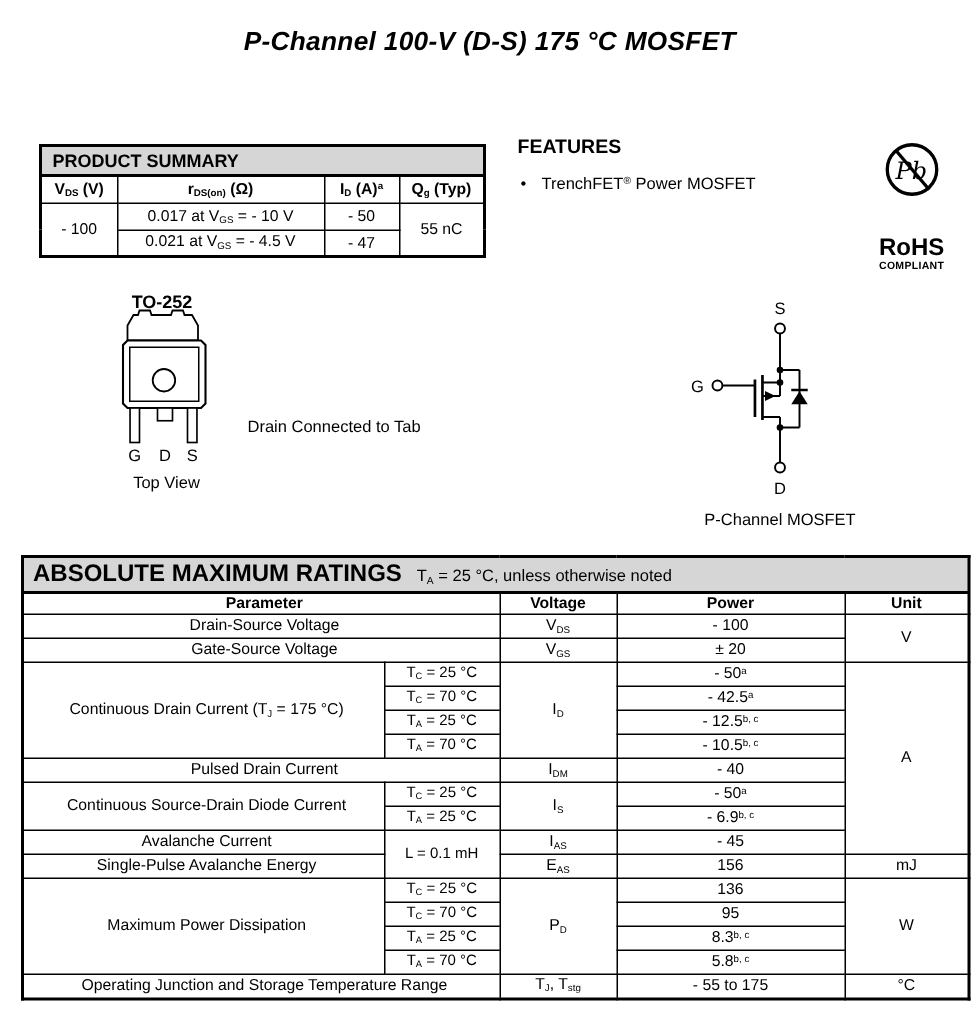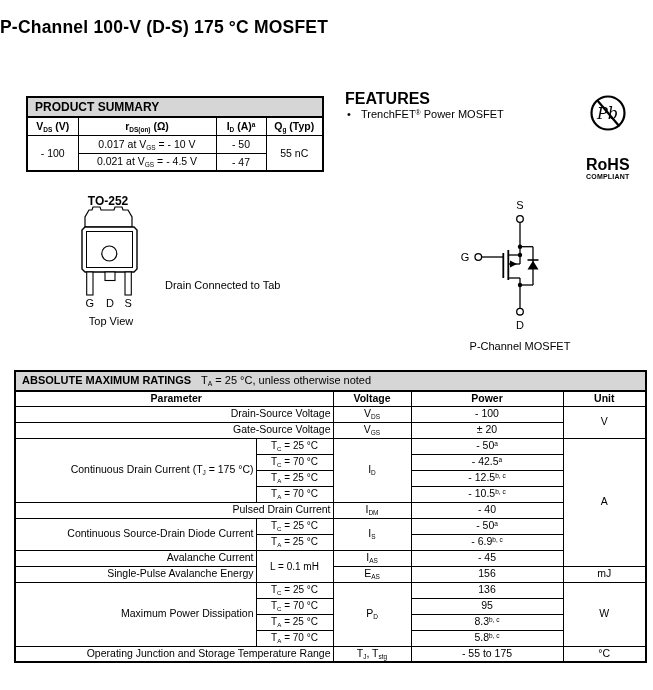--- a/index.html
+++ b/index.html
@@ -6,39 +6,39 @@
   html,body { background:#fff; }
   body {
     width:653px; height:690px; position:relative;
     font-family:"Liberation Sans", sans-serif; color:#000;
     -webkit-font-smoothing:antialiased;
   }
   .page { position:absolute; inset:0; background:#fff; overflow:hidden; }
 
   .doc-title {
     position:absolute; top:17px; left:0; width:100%;
-    text-align:left; font-size:17.5px; font-weight:bold; letter-spacing:0.2px;
+    text-align:center; font-size:17.5px; font-weight:bold; letter-spacing:0.2px;font-style:italic;
   }
 
   table { border-collapse:collapse; table-layout:fixed; }
   sub { font-size:0.62em; vertical-align:-0.3em; letter-spacing:0; }
   sup { font-size:0.62em; vertical-align:0.5em; }
 
   
   .ps { position:absolute; left:26px; top:96px; width:296px; border:2px solid #000; }
   .ps td { border:1px solid #000; font-size:10.5px; text-align:center; vertical-align:middle; height:18px; padding:1px 2px; }
   .ps .tbl-title {
     background:#d6d6d6; font-weight:bold; font-size:12px; text-align:left;
     padding:2px 7px; height:18px; border-bottom:2px solid #000;
   }
   .ps .hdr td { font-weight:bold; }
 
   
   .features { position:absolute; left:345px; top:90px; width:235px; }
-  .features-title { font-weight:bold; font-size:16px; margin-bottom:0; }
+  .features-title { font-weight:bold; font-size:13px; margin-bottom:12px; }
   .feature-item { font-size:11px; display:flex; }
   .feature-item .bullet { width:16px; text-align:left; padding-left:2px; }
 
   
   .rohs { position:absolute; left:586px; top:92px; width:62px; }
   .rohs-name { font-size:16px; font-weight:bold; line-height:17px; margin-top:18px; }
   .rohs-compliant { font-size:7px; font-weight:bold; letter-spacing:0.2px; }
   .rohs .pb-text { font-family:"DejaVu Serif", serif; font-size:16px; font-style:italic; }
 
   
@@ -48,25 +48,25 @@
   .svg-label { font-family:"Liberation Sans", sans-serif; font-size:11px; }
   .svg-label-bold { font-family:"Liberation Sans", sans-serif; font-size:12px; font-weight:bold; }
 
   
   .amr { position:absolute; left:14px; top:370px; width:631px; border:2px solid #000; }
   .amr td { border:1px solid #000; font-size:10.5px; text-align:center; vertical-align:middle; height:16px; padding:0 2px; line-height:1.1; }
   .amr .amr-title {
     background:#d6d6d6; text-align:left; height:20px; padding:2px 6px;
     border-bottom:2px solid #000;
   }
-  .amr .amr-title-main { font-weight:bold; font-size:11px;text-align:center; }
+  .amr .amr-title-main { font-weight:bold; font-size:16px;text-align:center; }
   .amr .amr-title-sub { font-size:11px; margin-left:7px; }
   .amr .hdr td { font-weight:bold; height:15px; }
   .amr .hdr .param { text-align:center; padding-left:6px; }
-  .amr td.param { text-align:right; padding-left:6px; }
+  .amr td.param { text-align:center; padding-left:6px; }
   .amr td.cond { font-size:10px; }
 </style>
 </head>
 <body>
 
 <div class="page">
 
   <div class="doc-title">P-Channel 100-V (D-S) 175 °C MOSFET</div>
 
   <table class="ps">

